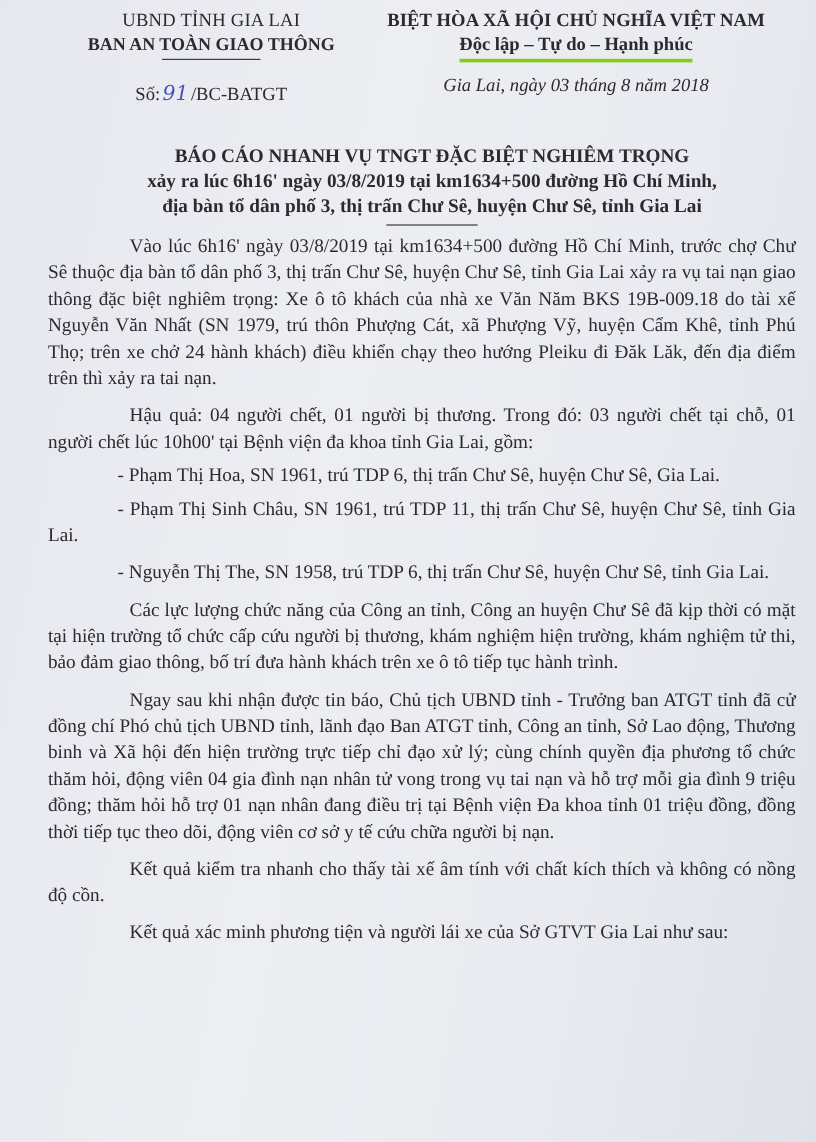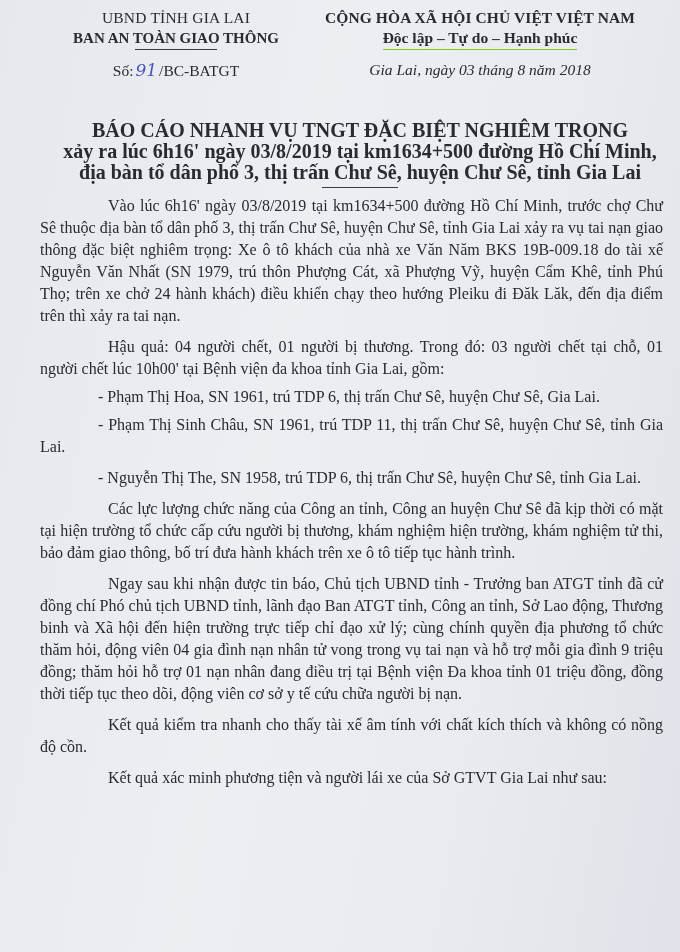--- a/index.html
+++ b/index.html
@@ -8,27 +8,27 @@
       background: linear-gradient(100deg, #e6e8ee 0%, #eceef2 40%, #e9ebf0 70%, #dfe2e8 100%);
       font-family: "Liberation Serif", "DejaVu Serif", serif;
       color: #2a2a30;
       position: relative;
     }
     .page { position: absolute; left: 0; top: 0; width: 680px; height: 952px; border-radius: 29px; }
     .hdr-left { position: absolute; left: 56px; top: 8px; width: 240px; text-align: center; }
     .hdr-left .l1 { font-size: 15.5px; letter-spacing: 0.2px; line-height: 20px; }
     .hdr-left .l2 { font-size: 15px; font-weight: bold; line-height: 20px; }
     .hdr-left .rule { width: 82px; height: 1px; background: #3a3a40; margin: 1px auto 0 auto; }
-    .hdr-left .num { font-size: 15.5px; margin-top: 10px; line-height: 20px; }
+    .hdr-left .num { font-size: 15.5px; margin-top: 18px; line-height: 20px; }
     .hdr-left .num .hw { color: #4a52b8; font-family: "DejaVu Serif", serif; font-style: italic; font-size: 17px; padding: 0 2px; }
     .hdr-right { position: absolute; left: 300px; top: 8px; width: 360px; text-align: center; }
     .hdr-right .l1 { font-size: 15.5px; font-weight: bold; line-height: 20px; letter-spacing: 0.1px; }
-    .hdr-right .l2 { font-size: 15.5px; font-weight: bold; line-height: 20px; display: inline-block; border-bottom: 1px solid #84cc16; padding-bottom: 1px; }
+    .hdr-right .l2 { font-size: 15.5px; font-weight: bold; line-height: 20px; display: inline-block; border-bottom: 3px solid #84cc16; padding-bottom: 1px; }
     .hdr-right .date { font-size: 15.5px; font-style: italic; margin-top: 10px; line-height: 20px; }
-    .title { position: absolute; left: 60px; top: 120px; width: 600px; text-align: center; font-weight: bold; font-size: 20px; line-height: 21px; }
+    .title { position: absolute; left: 60px; top: 120px; width: 600px; text-align: center; font-weight: bold; font-size: 16px; line-height: 21px; }
     .title .rule { width: 76px; height: 1px; background: #3a3a40; margin: 4px auto 0 auto; }
     .body { position: absolute; left: 40px; top: 194px; width: 623px; font-size: 16px; line-height: 22px; text-align: justify; }
     .body p { margin: 1px 0 9px 0; text-indent: 68px; }
     .body p.item { text-indent: 58px; }
     .body p.tight { margin-bottom: 6px; }
   </style>
 </head>
 <body>
 
 <div class="page">
@@ -36,21 +36,21 @@
   <div class="hdr-left">
     <div class="l1">UBND TỈNH GIA LAI</div>
     <div class="l2">BAN AN TOÀN GIAO THÔNG</div>
     <div class="rule"></div>
     <div class="num">
       <span>Số:</span><span class="hw">91</span><span>/BC-BATGT</span>
     </div>
   </div>
 
   <div class="hdr-right">
-    <div class="l1">CỘNG HÒA XÃ HỘI CHỦ VIỆT VIỆT NAM</div>
+    <div class="l1">BIỆT HÒA XÃ HỘI CHỦ NGHĨA VIỆT NAM</div>
     <div><span class="l2">Độc lập – Tự do – Hạnh phúc</span></div>
     <div class="date">Gia Lai, ngày 03 tháng 8 năm 2018</div>
   </div>
 
   <div class="title">
     <div>BÁO CÁO NHANH VỤ TNGT ĐẶC BIỆT NGHIÊM TRỌNG</div>
     <div>xảy ra lúc 6h16' ngày 03/8/2019 tại km1634+500 đường Hồ Chí Minh,</div>
     <div>địa bàn tổ dân phố 3, thị trấn Chư Sê, huyện Chư Sê, tỉnh Gia Lai</div>
     <div class="rule"></div>
   </div>

